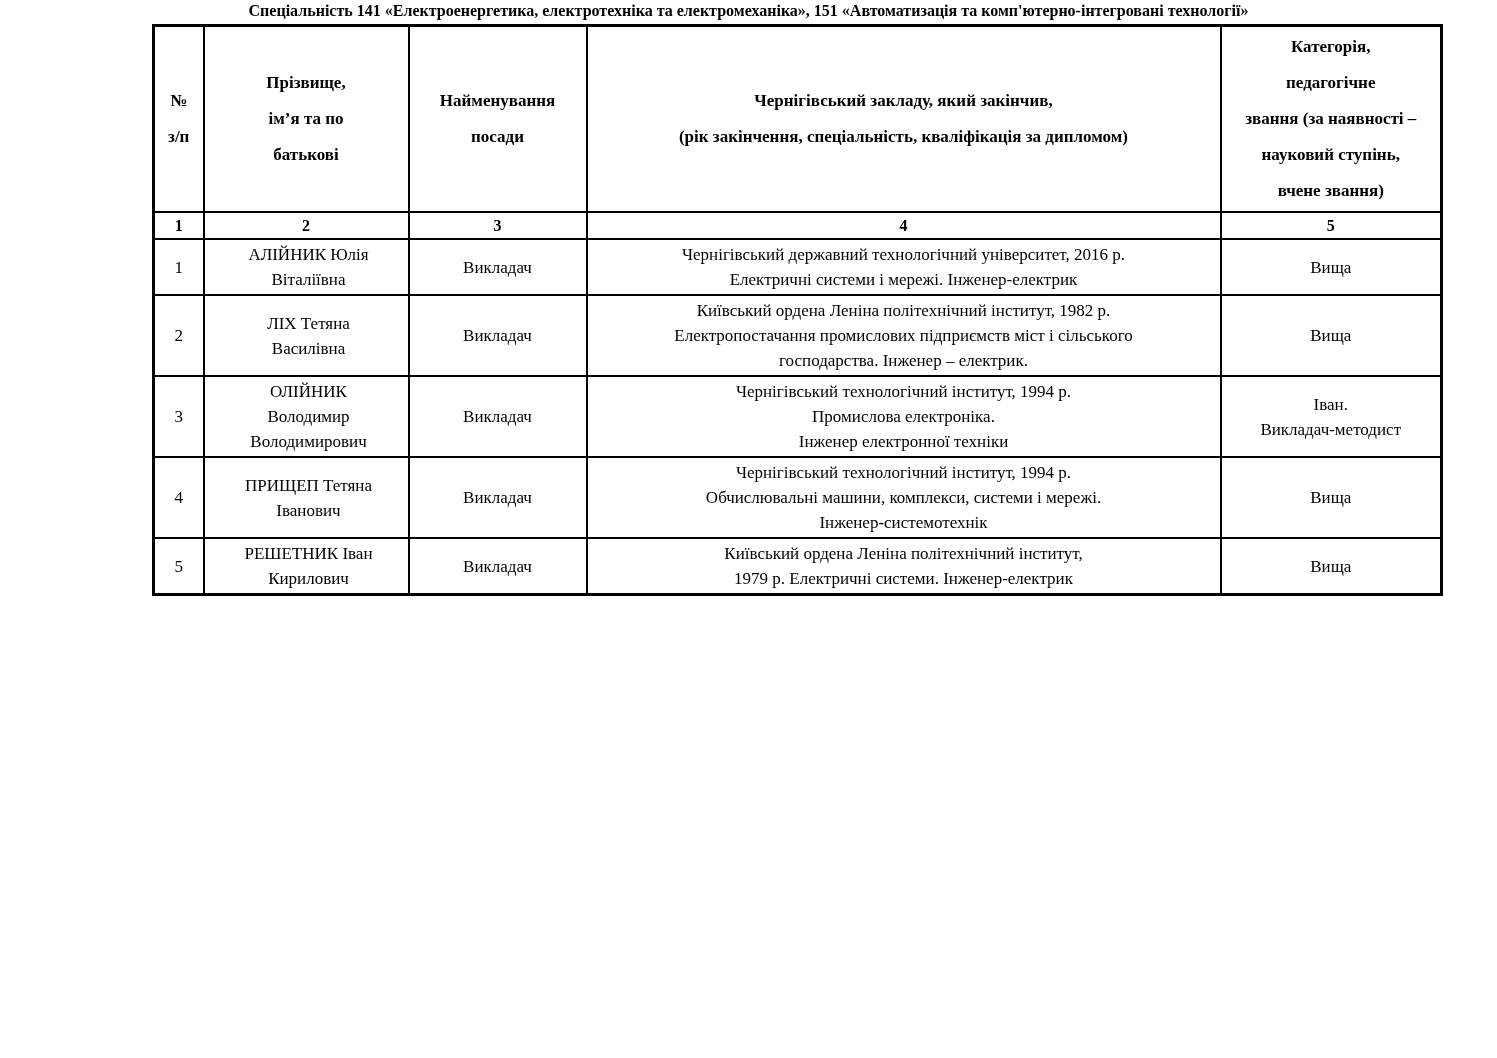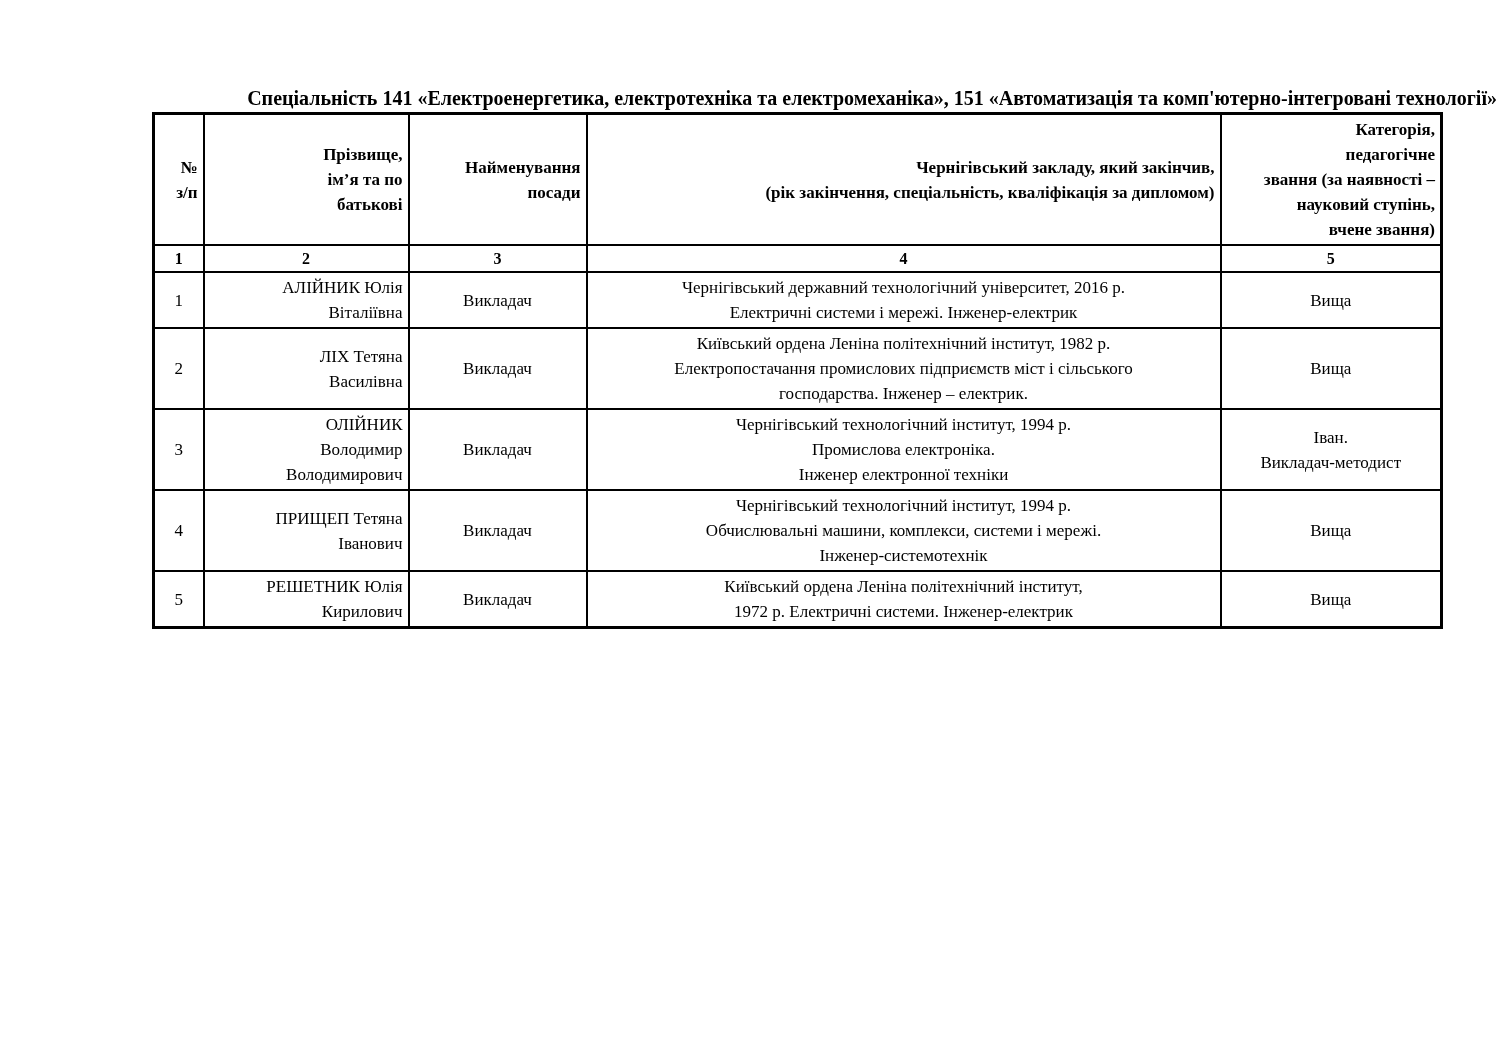--- a/index.html
+++ b/index.html
@@ -5,63 +5,62 @@
   html, body { margin: 0; padding: 0; }
   body {
     width: 1497px;
     height: 1058px;
     background: #ffffff;
     color: #000000;
     font-family: "Liberation Serif", "DejaVu Serif", serif;
     overflow: hidden;
   }
   .doc-title {
-    padding-top: 88px;
-    text-align: right;
+    text-align: center;
     font-weight: bold;
-    font-size: 20px;
+    font-size: 16px;
     line-height: 21px;
     white-space: nowrap;
   }
   table.doc-table {
     margin: 3px 0 0 152px;
     width: 1288px;
     border-collapse: collapse;
     table-layout: fixed;
     border: 3px solid #000;
   }
   .doc-table th, .doc-table td {
     border: 2px solid #000;
     padding: 2px 5px;
     white-space: pre-line;
     overflow: hidden;
     vertical-align: middle;
   }
   .doc-table th {
     font-weight: bold;
     font-size: 17px;
-    line-height: 25px;
-    text-align: right;
+    line-height: 36px;
+    text-align: center;
   }
   .doc-table td {
     font-size: 17px;
     line-height: 25px;
     text-align: center;
     font-weight: normal;
   }
   tr.header-row { height: 121px; }
   tr.index-row td {
     font-weight: bold;
     font-size: 16px;
     line-height: 18px;
     height: 23px;
     padding: 1px;
   }
   td.cell-name {
-    text-align: right;
+    text-align: center;
     padding-left: 10px;
   }
   tr.row-1 { height: 55px; }
   tr.row-2 { height: 72px; }
   tr.row-3 { height: 78px; }
   tr.row-4 { height: 70px; }
   tr.row-5 { height: 52px; }
 </style>
 </head>
 <body>
@@ -140,23 +139,23 @@
         <td class="cell-name">ПРИЩЕП Тетяна
 Іванович</td>
         <td>Викладач</td>
         <td>Чернігівський технологічний інститут, 1994 р.
 Обчислювальні машини, комплекси, системи і мережі.
 Інженер-системотехнік</td>
         <td>Вища</td>
       </tr>
       <tr class="row-5">
         <td>5</td>
-        <td class="cell-name">РЕШЕТНИК Юлія
+        <td class="cell-name">РЕШЕТНИК Іван
 Кирилович</td>
         <td>Викладач</td>
         <td>Київський ордена Леніна політехнічний інститут,
-1972 р. Електричні системи. Інженер-електрик</td>
+1979 р. Електричні системи. Інженер-електрик</td>
         <td>Вища</td>
       </tr>
     </tbody>
   </table>
 
 </div>
 
 </body></html>

